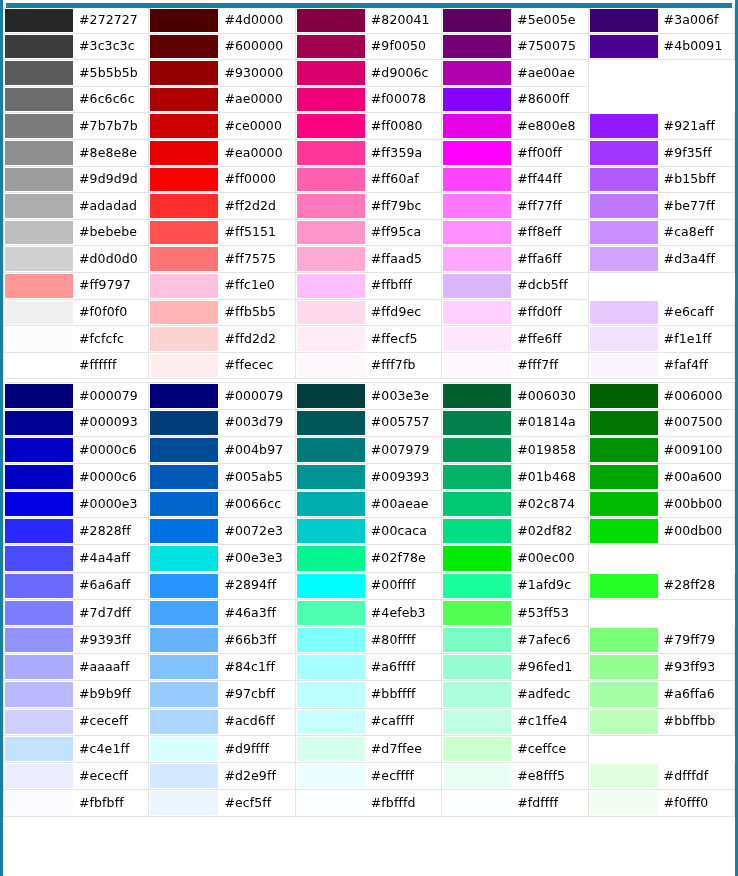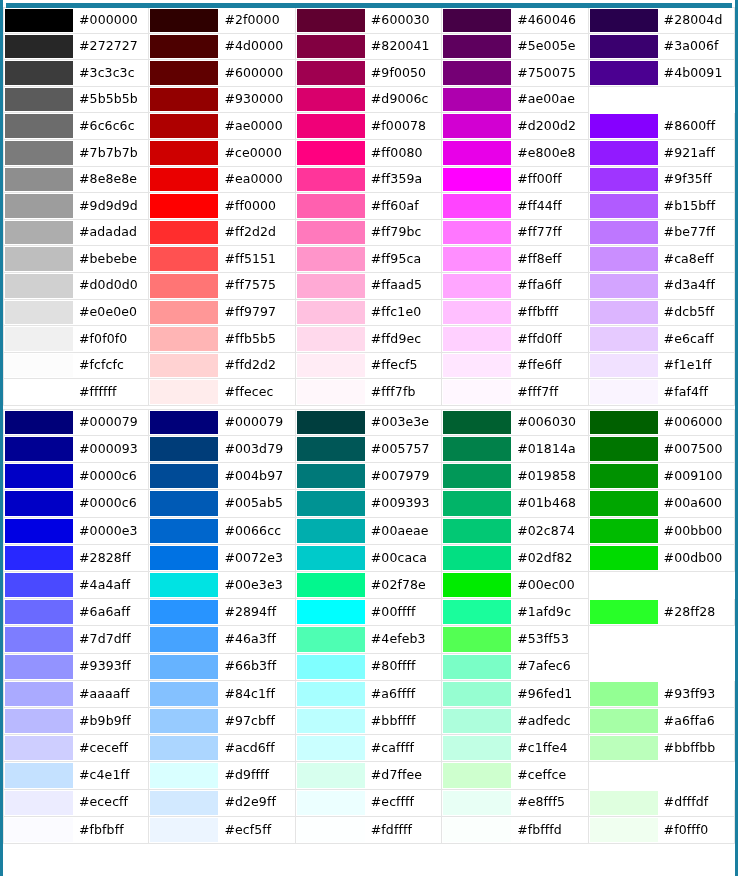--- a/index.html
+++ b/index.html
@@ -95,42 +95,20 @@
 <body>
 
 <div id="palette-page">
 
   <div id="top-rule"></div>
 
   <div id="palette-blocks">
       <div class="palette-block block-top">
         <div class="palette-row">
           <div class="color-cell">
-            <div class="swatch" title="#000000" style="background-color: rgb(0, 0, 0);"></div>
-            <div class="hex-label">#000000</div>
-          </div>
-          <div class="color-cell">
-            <div class="swatch" title="#2f0000" style="background-color: rgb(47, 0, 0);"></div>
-            <div class="hex-label">#2f0000</div>
-          </div>
-          <div class="color-cell">
-            <div class="swatch" title="#600030" style="background-color: rgb(96, 0, 48);"></div>
-            <div class="hex-label">#600030</div>
-          </div>
-          <div class="color-cell">
-            <div class="swatch" title="#460046" style="background-color: rgb(70, 0, 70);"></div>
-            <div class="hex-label">#460046</div>
-          </div>
-          <div class="color-cell">
-            <div class="swatch" title="#28004d" style="background-color: rgb(40, 0, 77);"></div>
-            <div class="hex-label">#28004d</div>
-          </div>
-        </div>
-        <div class="palette-row">
-          <div class="color-cell">
             <div class="swatch" title="#272727" style="background-color: rgb(39, 39, 39);"></div>
             <div class="hex-label">#272727</div>
           </div>
           <div class="color-cell">
             <div class="swatch" title="#4d0000" style="background-color: rgb(77, 0, 0);"></div>
             <div class="hex-label">#4d0000</div>
           </div>
           <div class="color-cell">
             <div class="swatch" title="#820041" style="background-color: rgb(130, 0, 65);"></div>
             <div class="hex-label">#820041</div>
@@ -191,24 +169,20 @@
           </div>
           <div class="color-cell">
             <div class="swatch" title="#ae0000" style="background-color: rgb(174, 0, 0);"></div>
             <div class="hex-label">#ae0000</div>
           </div>
           <div class="color-cell">
             <div class="swatch" title="#f00078" style="background-color: rgb(240, 0, 120);"></div>
             <div class="hex-label">#f00078</div>
           </div>
           <div class="color-cell">
-            <div class="swatch" title="#d200d2" style="background-color: rgb(210, 0, 210);"></div>
-            <div class="hex-label">#d200d2</div>
-          </div>
-          <div class="color-cell">
             <div class="swatch" title="#8600ff" style="background-color: rgb(134, 0, 255);"></div>
             <div class="hex-label">#8600ff</div>
           </div>
         </div>
         <div class="palette-row">
           <div class="color-cell">
             <div class="swatch" title="#7b7b7b" style="background-color: rgb(123, 123, 123);"></div>
             <div class="hex-label">#7b7b7b</div>
           </div>
           <div class="color-cell">
@@ -333,24 +307,20 @@
             <div class="swatch" title="#ffa6ff" style="background-color: rgb(255, 166, 255);"></div>
             <div class="hex-label">#ffa6ff</div>
           </div>
           <div class="color-cell">
             <div class="swatch" title="#d3a4ff" style="background-color: rgb(211, 164, 255);"></div>
             <div class="hex-label">#d3a4ff</div>
           </div>
         </div>
         <div class="palette-row">
           <div class="color-cell">
-            <div class="swatch" title="#e0e0e0" style="background-color: rgb(224, 224, 224);"></div>
-            <div class="hex-label">#e0e0e0</div>
-          </div>
-          <div class="color-cell">
             <div class="swatch" title="#ff9797" style="background-color: rgb(255, 151, 151);"></div>
             <div class="hex-label">#ff9797</div>
           </div>
           <div class="color-cell">
             <div class="swatch" title="#ffc1e0" style="background-color: rgb(255, 193, 224);"></div>
             <div class="hex-label">#ffc1e0</div>
           </div>
           <div class="color-cell">
             <div class="swatch" title="#ffbfff" style="background-color: rgb(255, 191, 255);"></div>
             <div class="hex-label">#ffbfff</div>
@@ -628,20 +598,24 @@
             <div class="hex-label">#66b3ff</div>
           </div>
           <div class="color-cell">
             <div class="swatch" title="#80ffff" style="background-color: rgb(128, 255, 255);"></div>
             <div class="hex-label">#80ffff</div>
           </div>
           <div class="color-cell">
             <div class="swatch" title="#7afec6" style="background-color: rgb(122, 254, 198);"></div>
             <div class="hex-label">#7afec6</div>
           </div>
+          <div class="color-cell">
+            <div class="swatch" title="#79ff79" style="background-color: rgb(121, 255, 121);"></div>
+            <div class="hex-label">#79ff79</div>
+          </div>
         </div>
         <div class="palette-row">
           <div class="color-cell">
             <div class="swatch" title="#aaaaff" style="background-color: rgb(170, 170, 255);"></div>
             <div class="hex-label">#aaaaff</div>
           </div>
           <div class="color-cell">
             <div class="swatch" title="#84c1ff" style="background-color: rgb(132, 193, 255);"></div>
             <div class="hex-label">#84c1ff</div>
           </div>
@@ -745,28 +719,28 @@
         <div class="palette-row">
           <div class="color-cell">
             <div class="swatch" title="#fbfbff" style="background-color: rgb(251, 251, 255);"></div>
             <div class="hex-label">#fbfbff</div>
           </div>
           <div class="color-cell">
             <div class="swatch" title="#ecf5ff" style="background-color: rgb(236, 245, 255);"></div>
             <div class="hex-label">#ecf5ff</div>
           </div>
           <div class="color-cell">
+            <div class="swatch" title="#fbfffd" style="background-color: rgb(251, 255, 253);"></div>
+            <div class="hex-label">#fbfffd</div>
+          </div>
+          <div class="color-cell">
             <div class="swatch" title="#fdffff" style="background-color: rgb(253, 255, 255);"></div>
             <div class="hex-label">#fdffff</div>
           </div>
           <div class="color-cell">
-            <div class="swatch" title="#fbfffd" style="background-color: rgb(251, 255, 253);"></div>
-            <div class="hex-label">#fbfffd</div>
-          </div>
-          <div class="color-cell">
             <div class="swatch" title="#f0fff0" style="background-color: rgb(240, 255, 240);"></div>
             <div class="hex-label">#f0fff0</div>
           </div>
         </div>
       </div>
     </div>
 
 </div>
 
 </body></html>

